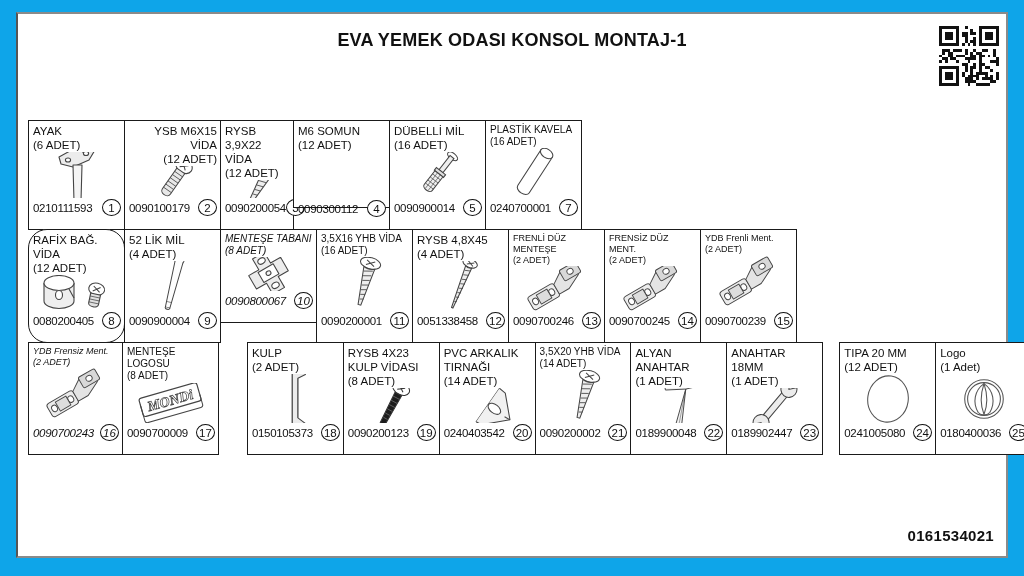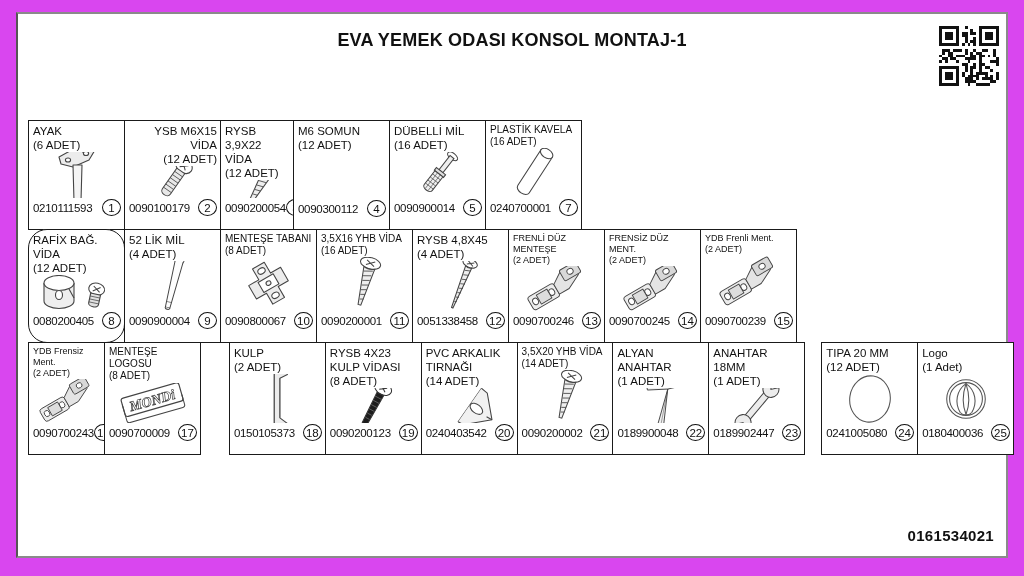--- a/index.html
+++ b/index.html
@@ -1,16 +1,16 @@
 <!DOCTYPE html>
 <html><head>
 <meta charset="utf-8">
 <style>
   html,body{margin:0;padding:0;background:#fff;}
-  #page{position:relative;width:1024px;height:576px;background:#d946ef;overflow:hidden;
+  #page{position:relative;width:1024px;height:576px;background:#0ea5e9;overflow:hidden;
         font-family:"Liberation Sans", sans-serif;color:#111;}
   .frame{position:absolute;left:16px;top:12px;width:988px;height:542px;
          border:2px solid #8a8a8a;border-left-color:#555;background:#fff;}
   .title{position:absolute;left:0;top:30px;width:100%;text-align:center;
          font-size:18px;font-weight:bold;letter-spacing:.2px;}
   .qr{position:absolute;left:936px;top:26px;width:66px;height:60px;}
   .grid{position:absolute;left:28px;top:120px;}
   .grid-row{display:flex;margin-top:-1px;}
   .grid-row:first-child{margin-top:0;}
   .cell{position:relative;background:#fff;border:1px solid #1a1a1a;margin-left:-1px;
@@ -309,21 +309,21 @@
                 <path d="M20 13 L30 13 L26.3 50 L23.7 50 Z" fill="#eee"></path>
                 <path d="M20.8 17 l8.4 -2 M21.4 22 l7.4 -1.8 M22 27 l6.4 -1.6 M22.6 32 l5.4 -1.4 M23.2 37 l4.4 -1.1 M23.8 42 l3.4 -0.9" fill="none" stroke-width="0.8"></path>
               </g>
             </svg>
           </div>
           <div class="cell-bottom">
             <span class="part-code">0090200054</span>
             <span class="num-badge">3</span>
           </div>
         </div>
-        <div class="cell" style="width: 97px; height: 110px; gap: 24px;">
+        <div class="cell" style="width: 97px; height: 88px; gap: 24px;">
           <div class="part-name" style="font-size: 11.5px;">M6 SOMUN
 (12 ADET)</div>
           <div class="part-art">
             <svg width="54" height="54" viewBox="0 0 54 56">
               <g stroke="#444" stroke-width="1.1" fill="#fff">
                 <path d="M19 22 v16 a8 5 0 0 0 16 0 V22" fill="#e8e8e8"></path>
                 <ellipse cx="27" cy="20" rx="15" ry="8"></ellipse>
                 <path d="M12 20 v3 a15 8 0 0 0 30 0 v-3" fill="none"></path>
                 <path d="M22.5 18.2 L27 15.6 L31.5 18.2 L31.5 21.8 L27 24.4 L22.5 21.8 Z" fill="#ddd"></path>
               </g>
@@ -408,21 +408,21 @@
                 <path d="M19.6 56 a2.4 1.8 0 0 0 4.8 0" fill="#eee"></path>
                 <path d="M19.7 50 h4.7" fill="none" stroke-width="0.6"></path>
               </g>
             </svg>
           </div>
           <div class="cell-bottom">
             <span class="part-code">0090900004</span>
             <span class="num-badge">9</span>
           </div>
         </div>
-        <div class="cell" style="width: 97px; height: 114px;">
+        <div class="cell" style="width: 97px; height: 94px; font-style: italic;">
           <div class="part-name" style="font-size: 10px;">MENTEŞE TABANI
 (8 ADET)</div>
           <div class="part-art">
             <svg width="64" height="58" viewBox="0 0 64 60">
               <g transform="rotate(-30 32 30)" stroke="#444" stroke-width="1.1" fill="#ececec" stroke-linejoin="round">
                 <path d="M25 8 h14 v13 h12 v16 h-12 v13 h-14 V37 h-12 V21 h12 Z"></path>
                 <rect x="23" y="23" width="18" height="12" fill="#fff"></rect>
                 <ellipse cx="32" cy="14.5" rx="4" ry="3" fill="#fff"></ellipse>
                 <ellipse cx="32" cy="43.5" rx="4" ry="3" fill="#fff"></ellipse>
                 <ellipse cx="32" cy="29" rx="2.6" ry="2.2" fill="#f6f6f6"></ellipse>
@@ -528,21 +528,21 @@
               </g>
             </svg>
           </div>
           <div class="cell-bottom">
             <span class="part-code">0090700239</span>
             <span class="num-badge">15</span>
           </div>
         </div>
       </div>
       <div class="grid-row">
-        <div class="cell" style="width: 77px; height: 113px;">
+        <div class="cell" style="width: 95px; height: 113px; font-style: italic;">
           <div class="part-name" style="font-size: 9px;">YDB Frensiz Ment.
 (2 ADET)</div>
           <div class="part-art">
             <svg width="78" height="58" viewBox="0 0 78 62">
               <g transform="rotate(-30 39 31)" stroke="#444" stroke-width="1" stroke-linejoin="round">
                 <rect x="6" y="24" width="32" height="16" rx="3" fill="#ececec"></rect>
                 <ellipse cx="12" cy="32" rx="3" ry="3.6" fill="#fff"></ellipse>
                 <ellipse cx="32" cy="32" rx="3" ry="3.6" fill="#fff"></ellipse>
                 <rect x="16" y="26.5" width="13" height="11" fill="#ddd"></rect>
                 <path d="M38 26 L50 18 L66 18 L66 30 L50 38 L38 38 Z" fill="#e4e4e4"></path>

